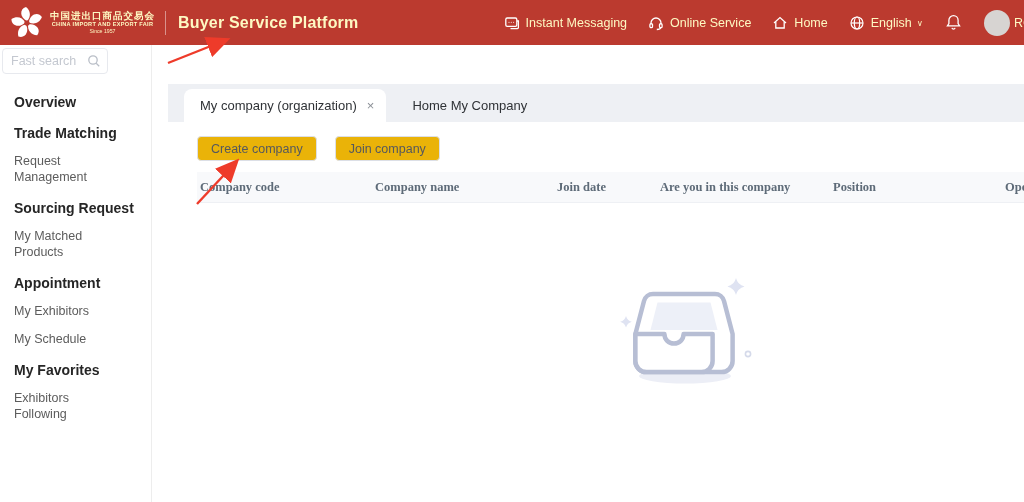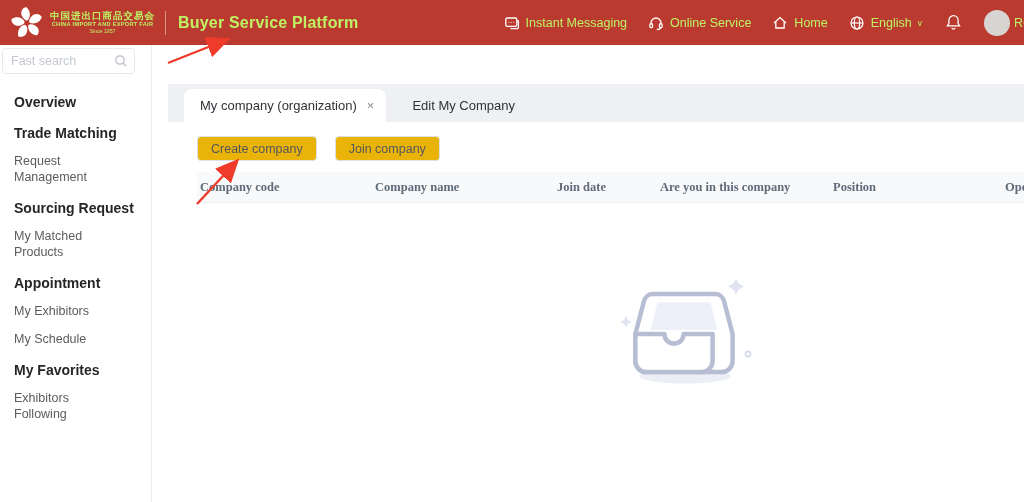--- a/index.html
+++ b/index.html
@@ -1,41 +1,41 @@
 <!DOCTYPE html>
 <html><head>
 <meta charset="utf-8">
 <style>
   html,body{margin:0;padding:0;overflow:hidden;}
   body{width:1024px;height:502px;position:relative;background:#fff;
        font-family:"Liberation Sans",sans-serif;-webkit-font-smoothing:antialiased;}
 
   
   .header{position:absolute;top:0;left:0;width:1024px;height:45px;background:#bb3a2f;
-          display:flex;align-items:center;color:#bef264;z-index:5;}
+          display:flex;align-items:center;color:#fef9c3;z-index:5;}
   .logo-block{display:flex;align-items:center;padding-left:9px;flex:0 0 auto;}
   .flower{width:36px;height:36px;flex:0 0 auto;}
   .logo-text{margin-left:5px;text-align:center;line-height:1;}
   .logo-cn{font-size:9.5px;letter-spacing:1px;white-space:nowrap;font-weight:bold;}
   .logo-en{font-size:5.6px;font-weight:bold;letter-spacing:.3px;margin-top:2px;white-space:nowrap;}
   .logo-since{font-size:5.2px;margin-top:1.5px;}
   .header-divider{width:1px;height:24px;background:rgba(255,255,255,.45);margin:0 12px 0 10px;}
   .app-title{font-size:16px;font-weight:600;letter-spacing:.2px;white-space:nowrap;}
   .header-right{position:absolute;right:-8px;top:0;height:45px;display:flex;align-items:center;gap:21px;}
   .nav-item{display:flex;align-items:center;gap:6px;font-size:12.5px;cursor:pointer;white-space:nowrap;}
   .nav-item svg{display:block;}
   .chev{font-size:8.5px;margin-left:-1px;opacity:.95;}
   .bell-btn{display:flex;align-items:center;}
   .user-chip{display:flex;align-items:center;gap:4px;font-size:12.5px;}
   .avatar{width:26px;height:26px;border-radius:50%;background:#d7d4d2;flex:0 0 auto;}
 
   
   .sidebar{position:absolute;top:45px;left:0;width:152px;bottom:0;background:#fff;
            border-right:1px solid #ededed;box-sizing:border-box;overflow:hidden;}
-  .search-wrap{position:relative;margin:3px 0 0 2px;width:133px;}
+  .search-wrap{position:relative;margin:3px 0 0 2px;width:106px;}
   .search-input{width:100%;height:26px;box-sizing:border-box;border:1px solid #e7e9ee;border-radius:4px;
                 padding:0 26px 0 8px;font-size:12.5px;color:#333;outline:none;
                 font-family:"Liberation Sans",sans-serif;}
   .search-input::placeholder{color:#c4c8d0;}
   .search-icon{position:absolute;right:7px;top:6px;}
   .menu{padding:10px 0 0 14px;}
   .menu-heading{font-size:14px;font-weight:bold;color:#262626;margin-top:15px;cursor:pointer;max-width:130px;}
   .menu-heading:first-child{margin-top:10px;}
   .menu-link{font-size:12.5px;color:#5c5c5c;margin-top:12px;line-height:16px;max-width:106px;cursor:pointer;}
 
@@ -160,21 +160,21 @@
   </div>
 </div>
 
 <div class="main">
   <div class="tabstrip">
     <div class="tab-active">
       <span>My company (organization)</span>
       <span class="tab-close">×</span>
     </div>
     <div class="tab-inactive">
-      <span>Edit My Company</span>
+      <span>Home My Company</span>
     </div>
   </div>
 
   <div class="btn-row">
     <button class="btn">Create company</button>
     <button class="btn">Join company</button>
   </div>
 
   <div class="table-header">
     <span class="tcol" style="left:3px">Company code</span>

